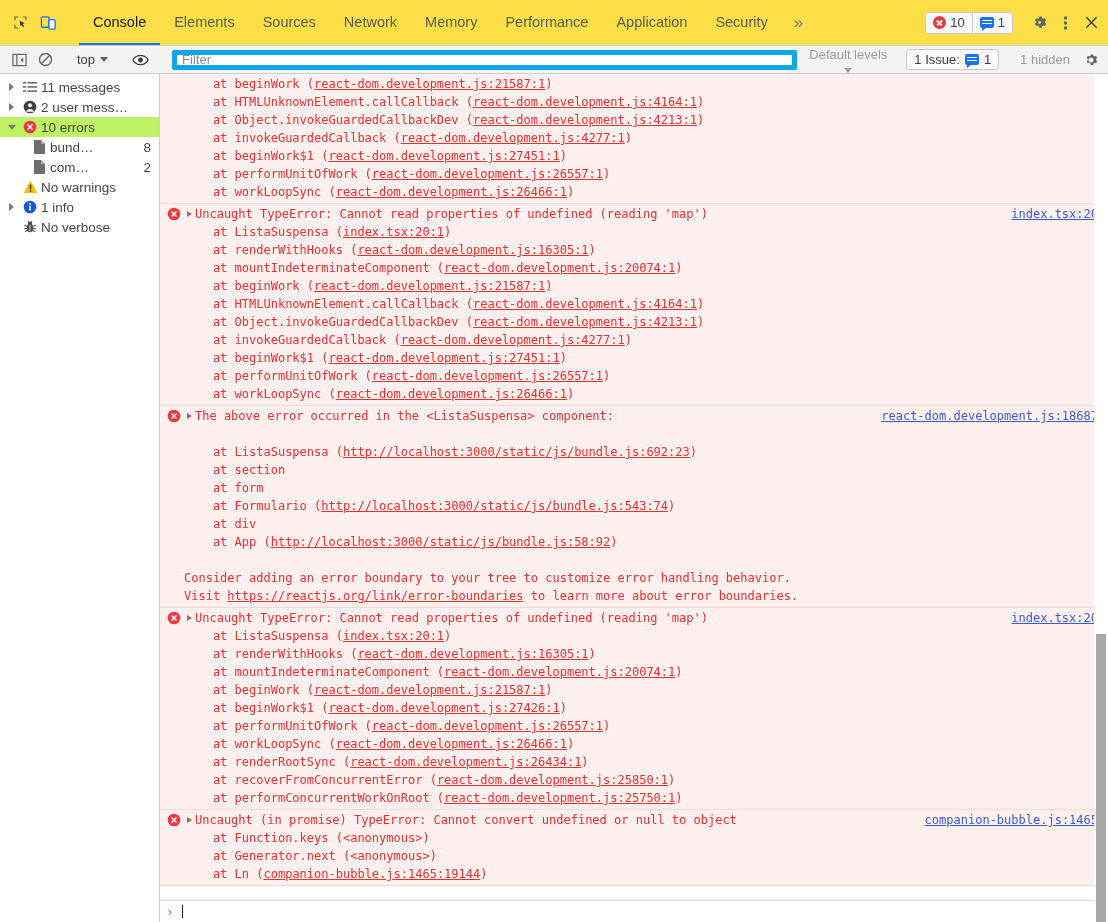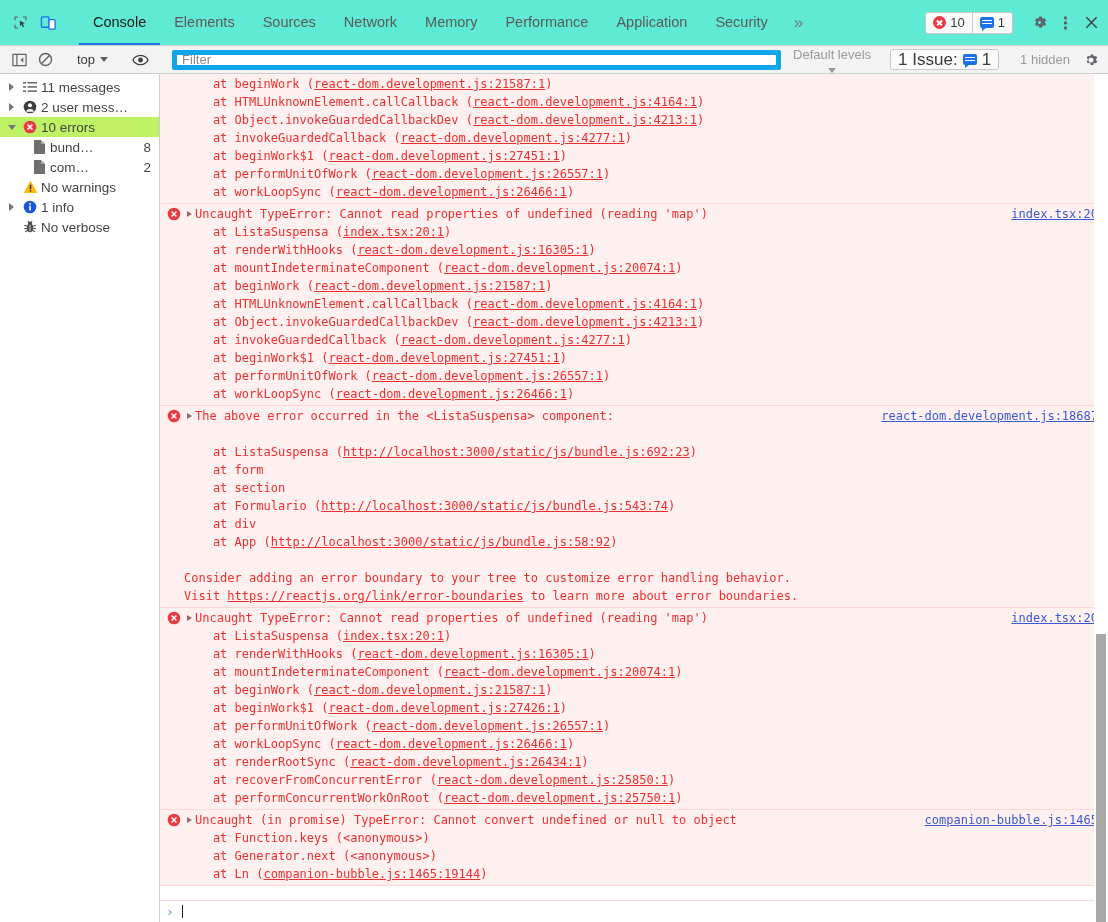--- a/index.html
+++ b/index.html
@@ -13,21 +13,21 @@
   .devtools {
     width: 1108px; height: 922px;
     display: flex; flex-direction: column;
     background: #ffffff;
   }
 
   
   .tabbar {
     height: 46px; min-height: 36px;
     display: flex; align-items: stretch;
-    background: #5eead4;
+    background: #fde047;
     border-bottom: 1px solid #cdcdcd;
     position: relative;
   }
   .tb-icons { display: flex; align-items: center; padding: 0 4px 0 6px; }
   .tb-icon {
     width: 28px; height: 26px;
     display: flex; align-items: center; justify-content: center;
     cursor: pointer;
   }
   .vsep { width: 1px; background: #cdcdcd; margin: 7px 6px; }
@@ -132,21 +132,21 @@
   .levels {
     display: flex; align-items: center; gap: 6px;
     font-size: 13px; color: #9a9a9a;
     padding: 0 6px; cursor: pointer; white-space: nowrap; flex-direction: column;
   }
   .levels .caret { border-top-color: #9a9a9a; }
   .issues-btn {
     display: flex; align-items: center; gap: 5px;
     border: 1px solid #c9c9c9; border-radius: 3px;
     background: #fafafa; height: 21px;
-    padding: 0 7px; font-size: 17px; color: #3c3c3c;
+    padding: 0 7px; font-size: 13px; color: #3c3c3c;
     cursor: pointer; white-space: nowrap;
   }
   .hidden-txt {
     font-size: 13px; color: #9a9a9a;
     padding: 0 8px; white-space: nowrap;
   }
 
   
   .body { flex: 1; display: flex; min-height: 0; position: relative; }
 
@@ -577,22 +577,22 @@
               </span>
               <span class="m-arrow">
                 <i></i>
               </span>
               <span class="m-text">The above error occurred in the &lt;ListaSuspensa&gt; component:</span>
               <a class="m-src">react-dom.development.js:18687</a>
             </div>
             <div class="blankline"></div>
             <div class="stack">
               <div class="ln"><span>    at ListaSuspensa (</span><a class="lnk">http://localhost:3000/static/js/bundle.js:692:23</a><span>)</span></div>
+              <div class="ln"><span>    at section</span></div>
               <div class="ln"><span>    at form</span></div>
-              <div class="ln"><span>    at section</span></div>
               <div class="ln"><span>    at Formulario (</span><a class="lnk">http://localhost:3000/static/js/bundle.js:543:74</a><span>)</span></div>
               <div class="ln"><span>    at div</span></div>
               <div class="ln"><span>    at App (</span><a class="lnk">http://localhost:3000/static/js/bundle.js:58:92</a><span>)</span></div>
             </div>
             <div class="blankline"></div>
             <div class="note">
               <div><span>Consider adding an error boundary to your tree to customize error handling behavior.</span></div>
               <div><span>Visit </span><a class="lnk">https://reactjs.org/link/error-boundaries</a><span> to learn more about error boundaries.</span></div>
             </div>
           </div>

